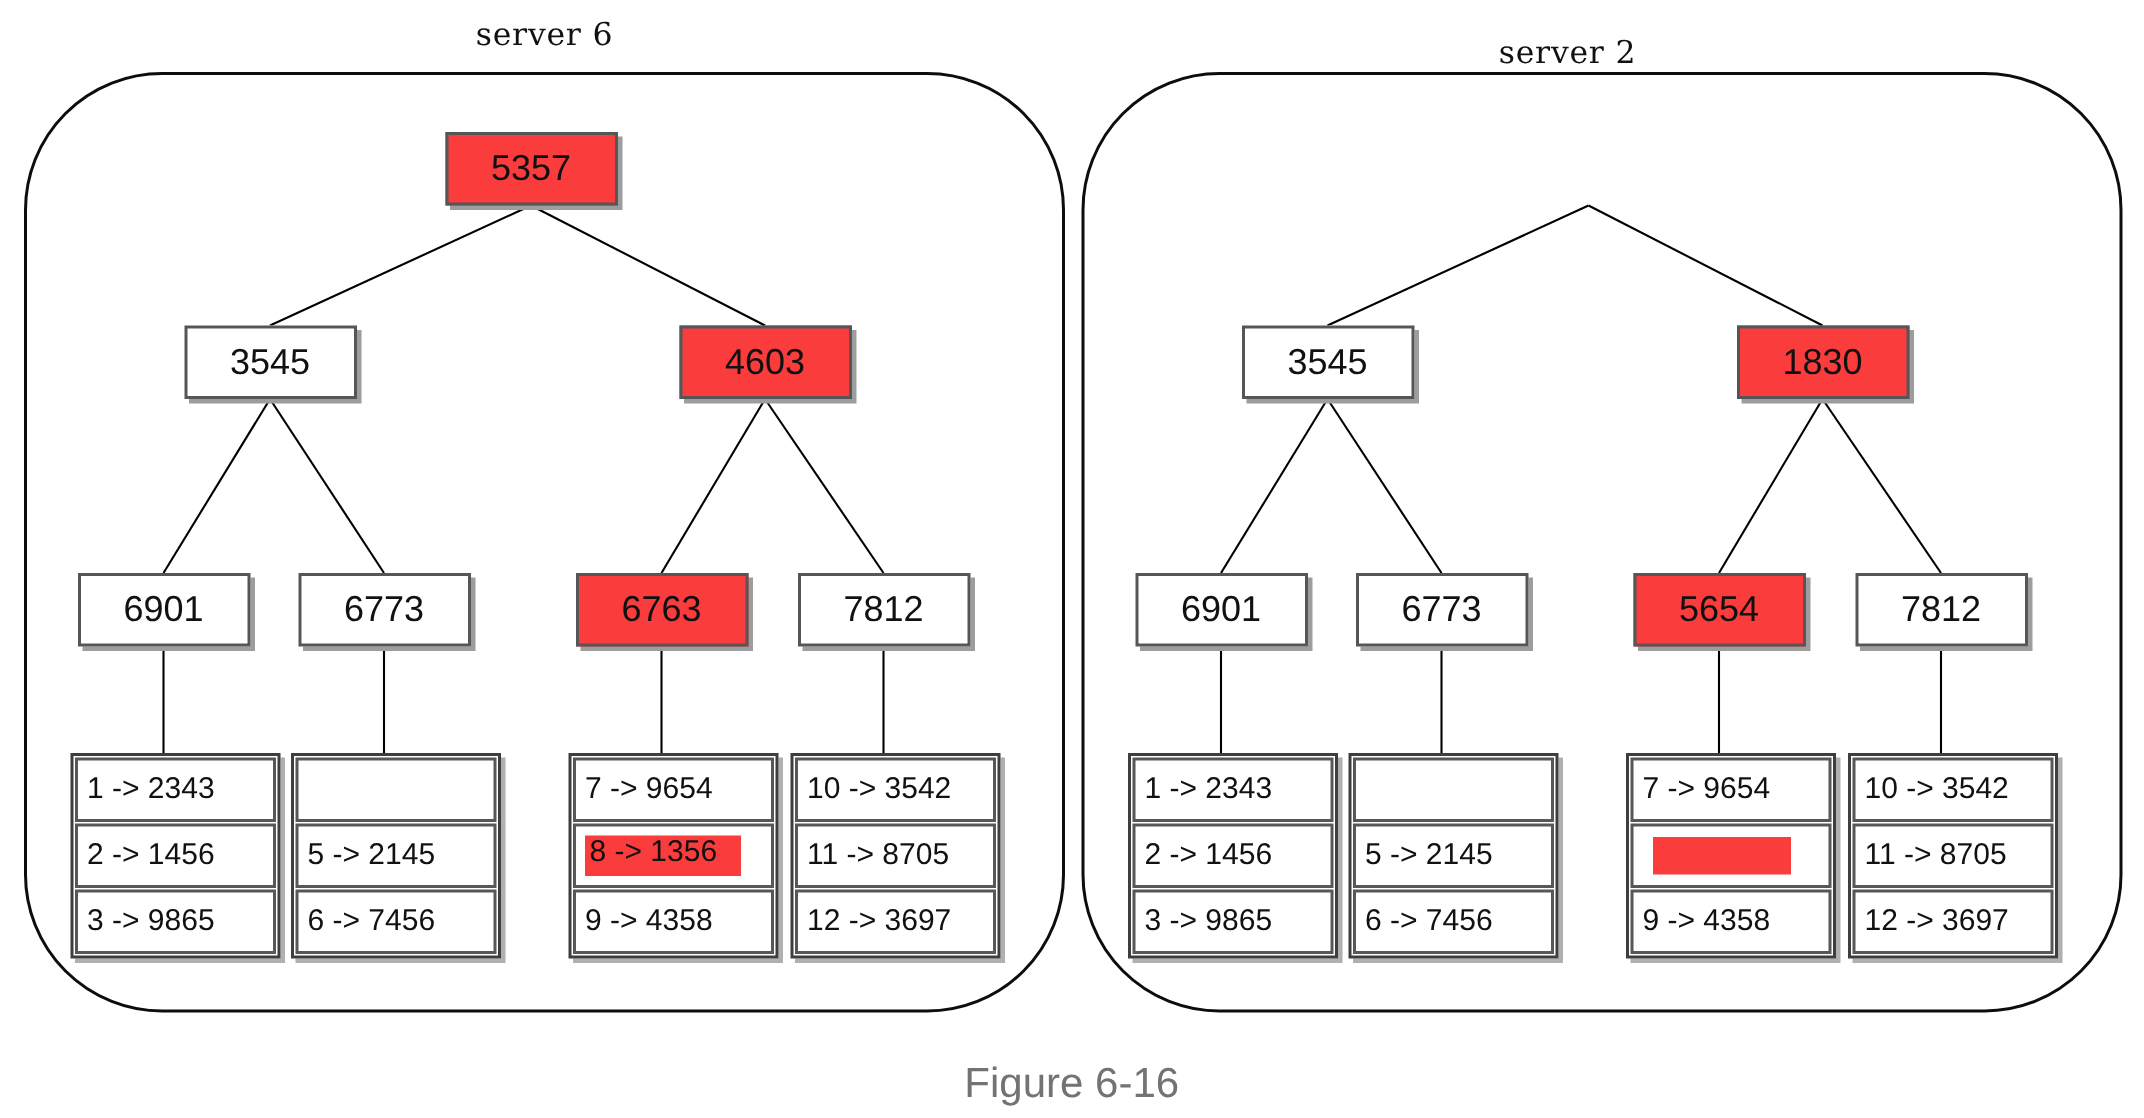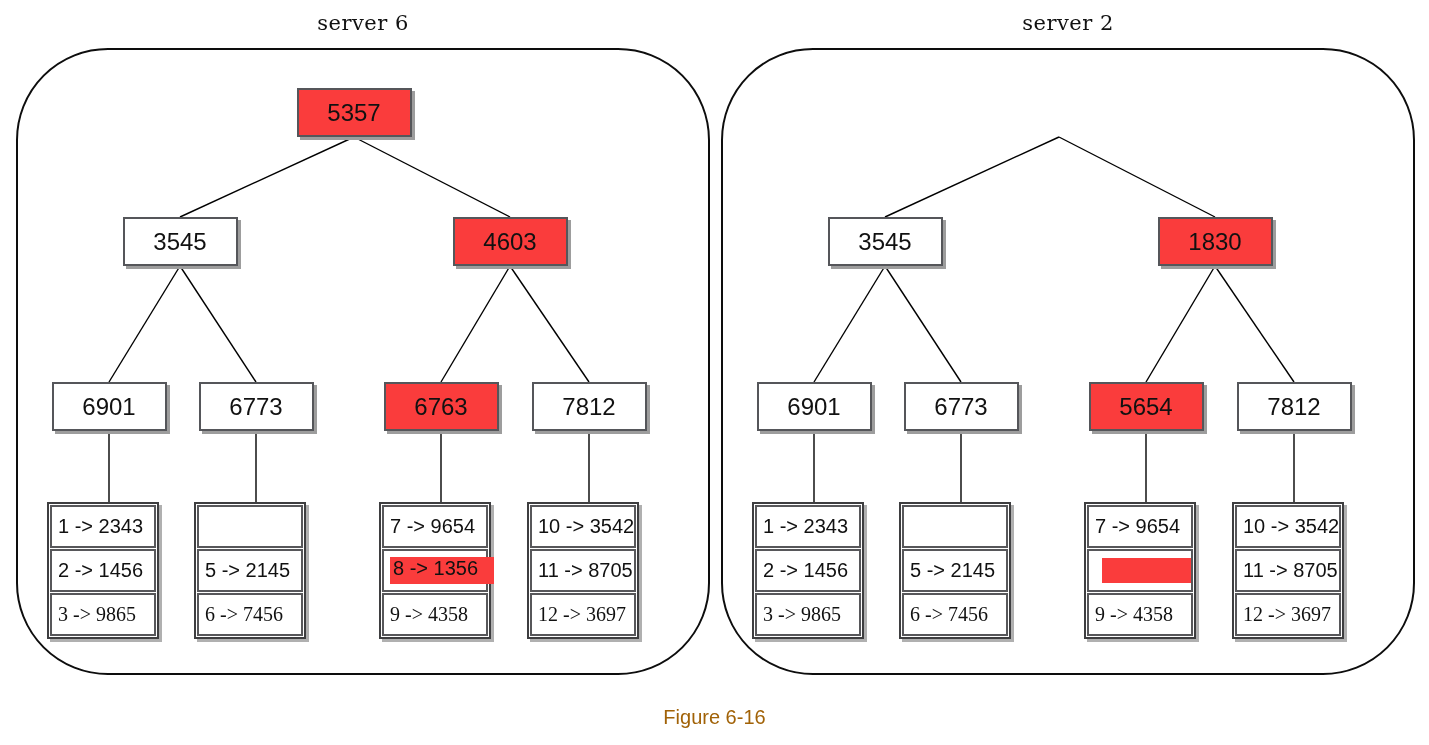--- a/index.html
+++ b/index.html
@@ -11,21 +11,21 @@
     color: #111;
     overflow: hidden;
   }
   .server-title {
     position: absolute; top: 11px; width: 694px;
     text-align: center;
     font-family: "DejaVu Serif", serif;
     font-size: 21px; letter-spacing: 0.5px;
   }
   #title-0 { left: 16px; }
-  #title-1 { left: 721px; }
+  #title-1 { left: 698px; margin-top: 12px; }
   .panel {
     position: absolute; top: 48px;
     width: 694px; height: 627px;
     box-sizing: border-box;
     border: 2px solid #0d0d0d;
     border-radius: 92px;
     background: #ffffff;
   }
   #panel-0 { left: 16px; }
   #panel-1 { left: 721px; }
@@ -36,52 +36,52 @@
     box-sizing: border-box;
     background: #ffffff;
     border: 2px solid #55565a;
     box-shadow: 3px 3px 0 #9d9d9d;
     display: flex; align-items: center; justify-content: center;
     font-size: 24px;
   }
   .node.hl { background: var(--hl, #fa3c3c); }
   .ltable {
     position: absolute;
-    width: 112px;
+    width: 140px;
     box-sizing: border-box;
     border: 2px solid #3e3e40;
     background: #ffffff;
     padding: 1px;
     box-shadow: 3px 3px 0 #b0b0b0;
   }
   .lrow {
     height: 43px;
     box-sizing: border-box;
     border: 2px solid #57575a;
     margin-bottom: 1px;
     background: #ffffff;
     display: flex; align-items: center;
     padding-left: 6px;
     font-size: 20px;
     white-space: nowrap;
   }
-  .lrow:last-child { margin-bottom: 0; font-family: Liberation Serif, serif; }
+  .lrow:last-child { margin-bottom: 0; }
   .hl-text {
     background: var(--hl, #fa3c3c);
     padding: 0 16px 4px 3px;
   }
   .hl-block {
     width: 92px; height: 25px;
     background: var(--hl, #fa3c3c);
     margin-left: 7px;
   }
   .caption {
     position: absolute; top: 706px; left: 0;
     width: 1429px; text-align: center;
-    font-size: 20px; color: #a16207;
+    font-size: 28px; color: #737373;
   }
 </style>
 </head>
 <body style="--hl: #fa3c3c;">
 
 <div class="server-title" id="title-0">server 6</div>
 <div class="server-title" id="title-1">server 2</div>
 
 <section class="panel" id="panel-0">
     <svg class="edges" viewBox="0 0 694 627">

